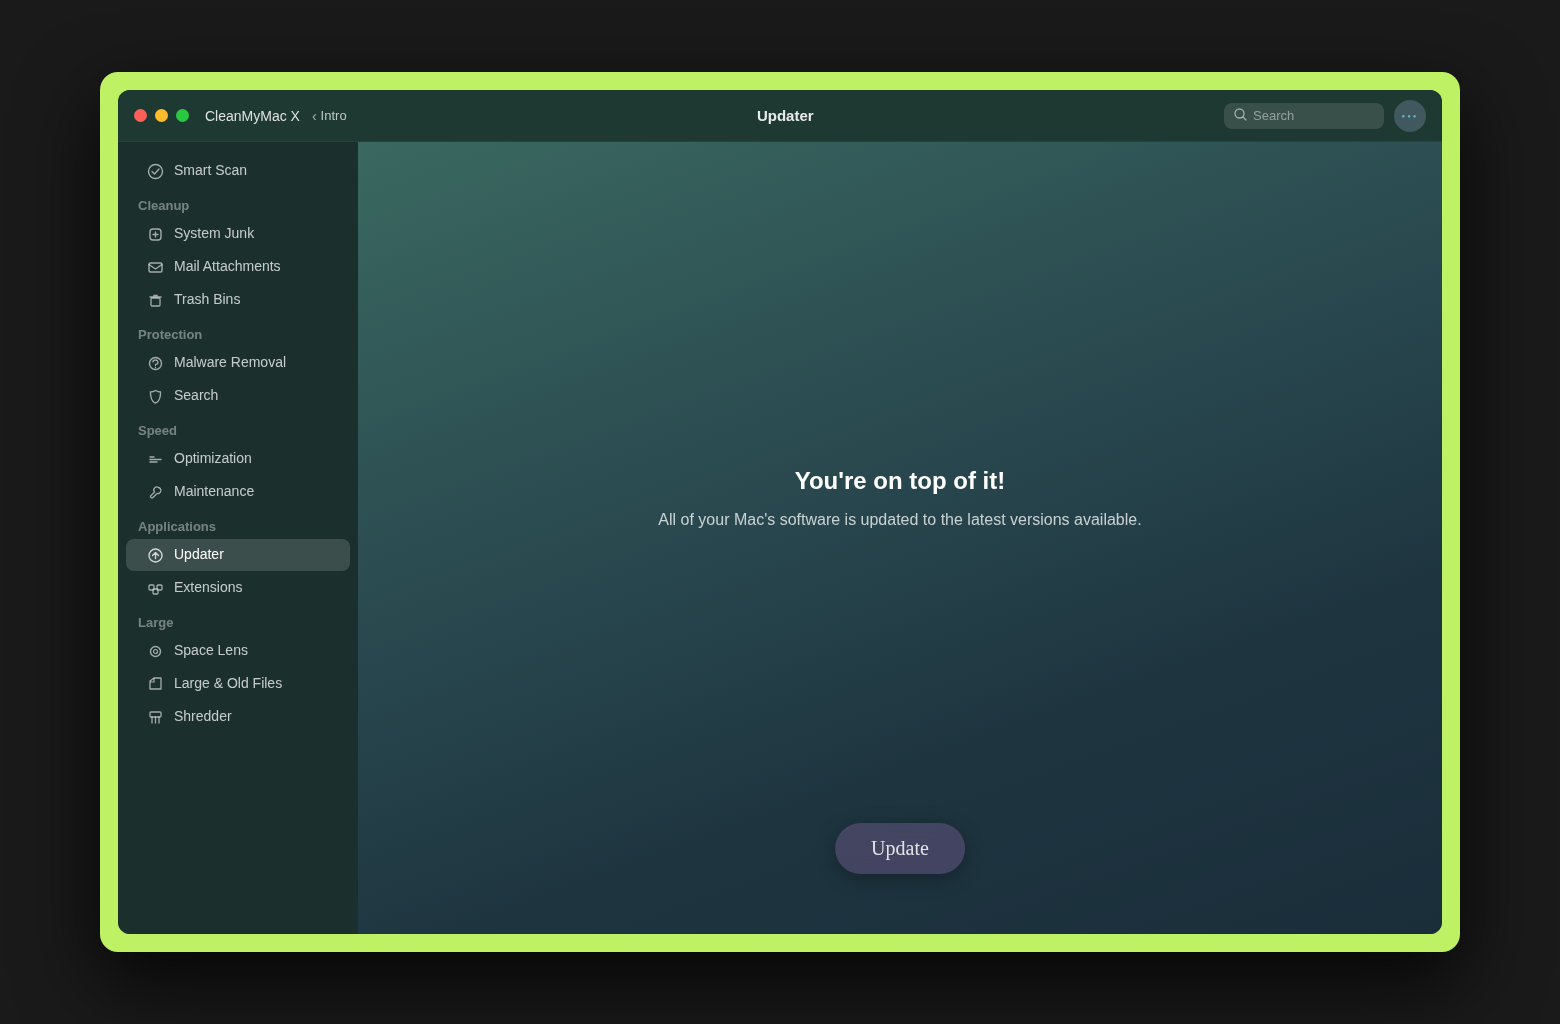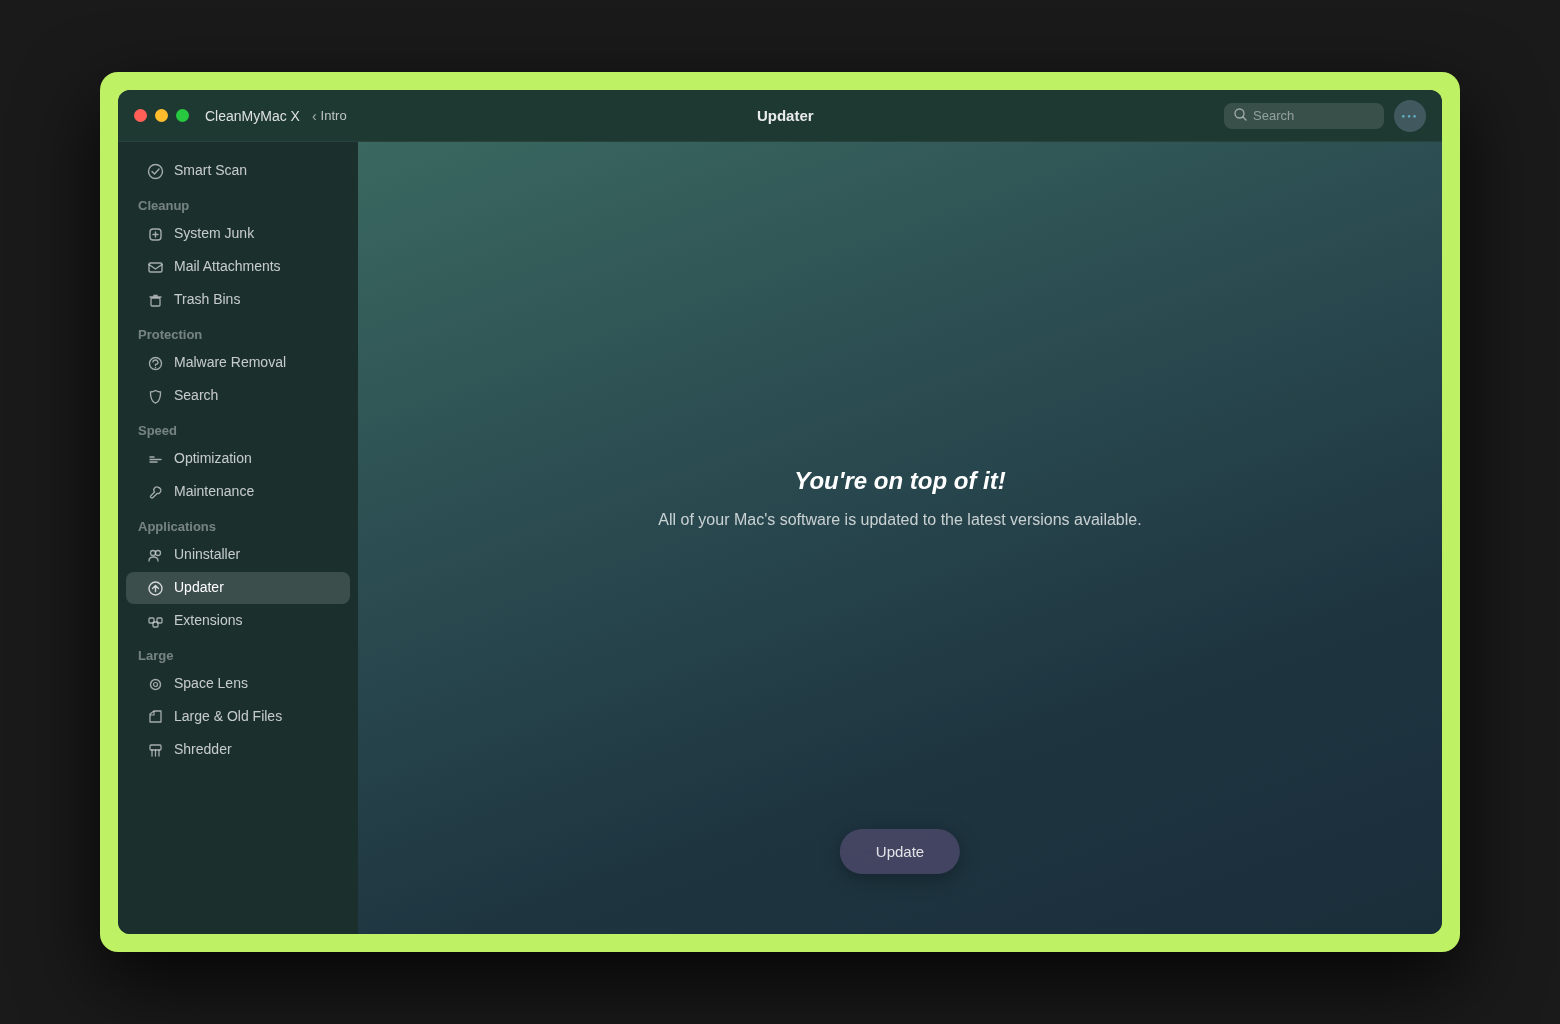--- a/index.html
+++ b/index.html
@@ -186,44 +186,44 @@
       display: flex;
       flex-direction: column;
       align-items: center;
       gap: 16px;
       margin-bottom: 80px;
     }
     .content-headline {
       color: #fff;
       font-size: 24px;
       font-weight: 700;
-      font-style: italic;
     }
     .content-subtext {
       color: rgba(255,255,255,0.75);
       font-size: 16px;
       text-align: right;
     }
     .update-button-wrapper {
       position: absolute;
       bottom: 60px;
       left: 50%;
       transform: translateX(-50%);
     }
     .update-btn {
       background: rgba(80,75,110,0.75);
       color: rgba(255,255,255,0.85);
       border: none;
       border-radius: 50px;
       padding: 14px 36px;
-      font-size: 15px;
+      font-size: 20px;
       font-weight: 500;
       cursor: pointer;
       backdrop-filter: blur(10px);
       box-shadow: 0 4px 20px rgba(0,0,0,0.3);
+      font-family: Liberation Serif, serif;
     }
   </style>
 </head>
 <body>
 
 <div class="screen-wrapper">
   <div class="app-window">
 
     <div class="titlebar">
       <div class="traffic-lights">
@@ -340,30 +340,20 @@
           <span class="sidebar-icon">
             <svg width="17" height="17" viewBox="0 0 17 17" fill="none">
               <path d="M11.5 3.5a3 3 0 00-4 4.4L3.5 12A1.5 1.5 0 006 13.5l4.1-4a3 3 0 001.4-6z" stroke="rgba(255,255,255,0.7)" stroke-width="1.3"></path>
             </svg>
           </span>
           <span>Maintenance</span>
         </div>
 
         <div class="sidebar-section-label">Applications</div>
 
-        <div class="sidebar-item">
-          <span class="sidebar-icon">
-            <svg width="17" height="17" viewBox="0 0 17 17" fill="none">
-              <circle cx="6" cy="6" r="2.5" stroke="rgba(255,255,255,0.7)" stroke-width="1.3"></circle>
-              <circle cx="11" cy="6" r="2.5" stroke="rgba(255,255,255,0.7)" stroke-width="1.3"></circle>
-              <path d="M2 14c0-2.5 2-4 4.5-4s4.5 1.5 4.5 4" stroke="rgba(255,255,255,0.7)" stroke-width="1.3" stroke-linecap="round"></path>
-            </svg>
-          </span>
-          <span>Uninstaller</span>
-        </div>
 
         <div class="sidebar-item active">
           <span class="sidebar-icon">
             <svg width="17" height="17" viewBox="0 0 17 17" fill="none">
               <circle cx="8.5" cy="8.5" r="6.5" stroke="rgba(255,255,255,0.9)" stroke-width="1.4"></circle>
               <path d="M8.5 5.5v6M5.5 8.5l3-3 3 3" stroke="rgba(255,255,255,0.9)" stroke-width="1.4" stroke-linecap="round" stroke-linejoin="round"></path>
             </svg>
           </span>
           <span>Updater</span>
         </div>

